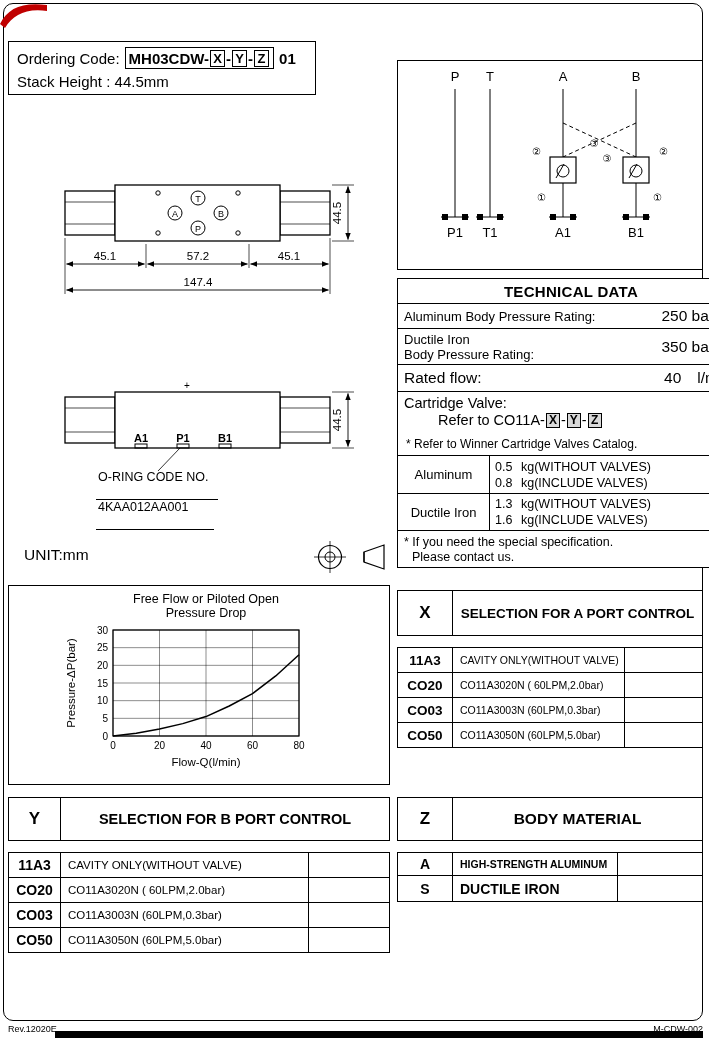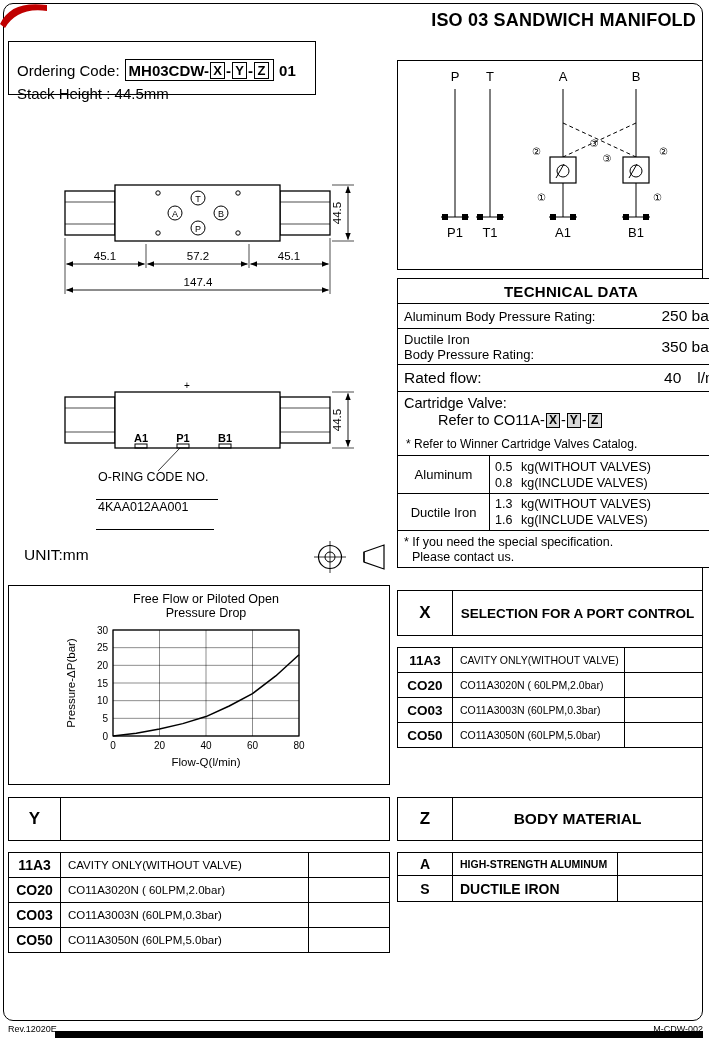--- a/index.html
+++ b/index.html
@@ -8,21 +8,21 @@
         font-family:"Liberation Sans",sans-serif;color:#000;overflow:hidden}
   .abs{position:absolute}
   .page-border{position:absolute;left:3px;top:3px;width:700px;height:1018px;
         border:1.5px solid #000;border-radius:10px;pointer-events:none}
   svg text{font-family:"Liberation Sans",sans-serif;fill:#000}
 
   
   .main-title{left:360px;top:10px;width:336px;text-align:right;font-size:18px;font-weight:700;letter-spacing:.2px}
 
   
-  .order-box{left:8px;top:41px;width:308px;height:54px;border:1.2px solid #000;padding:15px 8px;background:#fff}
+  .order-box{left:8px;top:41px;width:308px;height:54px;border:1.2px solid #000;padding:3px 8px;background:#fff}
   .ord-l1{font-size:15px;height:26px;display:flex;align-items:center;gap:5px;white-space:nowrap}
   .code-outer{display:inline-flex;align-items:center;border:1.2px solid #000;padding:0 3px;height:22px}
   .code-prefix{font-weight:700;font-size:15px}
   .lbox{display:inline-flex;align-items:center;justify-content:center;border:1.2px solid #000;
         min-width:15px;height:17px;font-weight:700;font-size:13px;padding:0 1px;margin:0 1px;background:#fff}
   .csep{font-weight:700}
   .code-suffix{font-weight:700;font-size:15px}
   .ord-l2{font-size:15px;margin-top:2px}
 
   
@@ -107,21 +107,20 @@
 </head>
 <body>
 
 <div class="page">
   <div class="page-border"></div>
 
   <svg class="abs" style="left:0;top:0" width="48" height="28" viewBox="0 0 48 28">
     <path d="M0,24 C8,8 22,2 47,5 L47,11 C26,8 13,15 5,28 Z" fill="#c00000"></path>
   </svg>
 
-  <div class="abs main-title">ISO 03 SANDWICH MANIFOLD</div>
 
   <div class="abs order-box">
     <div class="ord-l1">
       <span>Ordering Code:</span>
       <span class="code-outer">
         <span class="code-prefix">MH03CDW-</span>
         <span class="lbox">X</span>
         <span class="csep">-</span>
         <span class="lbox">Y</span>
         <span class="csep">-</span>
@@ -426,20 +425,21 @@
         <div class="tbl-code">CO50</div>
         <div class="tbl-desc">CO11A3050N (60LPM,5.0bar)</div>
         <div class="tbl-fill"></div>
       </div>
     </div>
   </div>
 
   <div class="abs tbl y-tbl">
     <div class="tbl-hdr">
       <div class="tbl-key">Y</div>
+      <div class="tbl-title">SELECTION FOR B PORT CONTROL</div>
     </div>
     <div class="tbl-body">
       <div class="tbl-row">
         <div class="tbl-code">11A3</div>
         <div class="tbl-desc">CAVITY ONLY(WITHOUT VALVE)</div>
         <div class="tbl-fill"></div>
       </div>
       <div class="tbl-row">
         <div class="tbl-code">CO20</div>
         <div class="tbl-desc">CO11A3020N ( 60LPM,2.0bar)</div>

